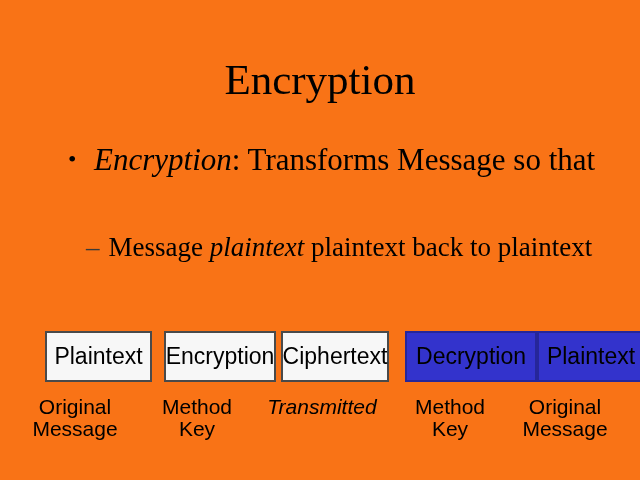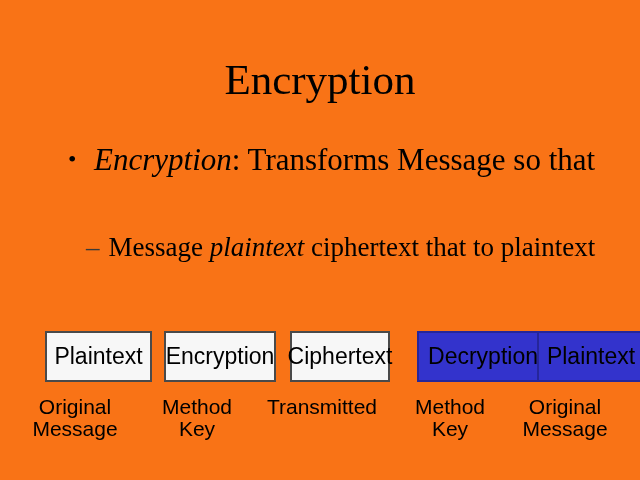--- a/index.html
+++ b/index.html
@@ -65,56 +65,56 @@
     justify-content: center;
     font-size: 23px;
     color: #000000;
     letter-spacing: 0px;
     margin-left: 25px;
   }
   .flow-box.light { background: #f7f7f7; border: 2px solid #4a4a4a; }
   .flow-box.blue  { background: #3333cc; border: 2px solid #26269a; }
   .b1 { left: 20px;  width: 107px; }
   .b2 { left: 139px; width: 112px; }
-  .b3 { left: 265px; width: 100px; }
-  .b4 { left: 392px; width: 132px; }
+  .b3 { left: 256px; width: 108px; }
+  .b4 { left: 380px; width: 132px; }
   .b5 { left: 512px; width: 108px; }
 
   
   .caption {
     position: absolute;
     top: 396px;
     width: 160px;
     text-align: center;
     font-size: 21px;
     line-height: 22px;
     color: #000000;
     white-space: pre-line;
   }
   .c1 { left: -5px;  }
   .c2 { left: 117px; }
-  .c3 { left: 242px; }
+  .c3 { left: 242px; font-style: italic; }
   .c4 { left: 370px; }
   .c5 { left: 485px; }
 </style>
 </head>
 <body>
 
 <div class="slide">
 
   <div class="title">Encryption</div>
 
   <div class="bullet-block">
     <div class="bullet-line">
       <span class="bullet-marker">•</span><i>Encryption</i><span>: Transforms Message so that</span>
     </div>
   </div>
 
   <div class="sub-bullet">
-    <span class="sub-marker">–</span><span>Message </span><i>plaintext</i><span> ciphertext that to plaintext</span>
+    <span class="sub-marker">–</span><span>Message </span><i>plaintext</i><span> plaintext back to plaintext</span>
   </div>
 
   <div class="flow-box light b1">Plaintext</div>
   <div class="flow-box light b2">Encryption</div>
   <div class="flow-box light b3">Ciphertext</div>
   <div class="flow-box blue b4">Decryption</div>
   <div class="flow-box blue b5">Plaintext</div>
 
   <div class="caption c1">Original
 Message</div>

